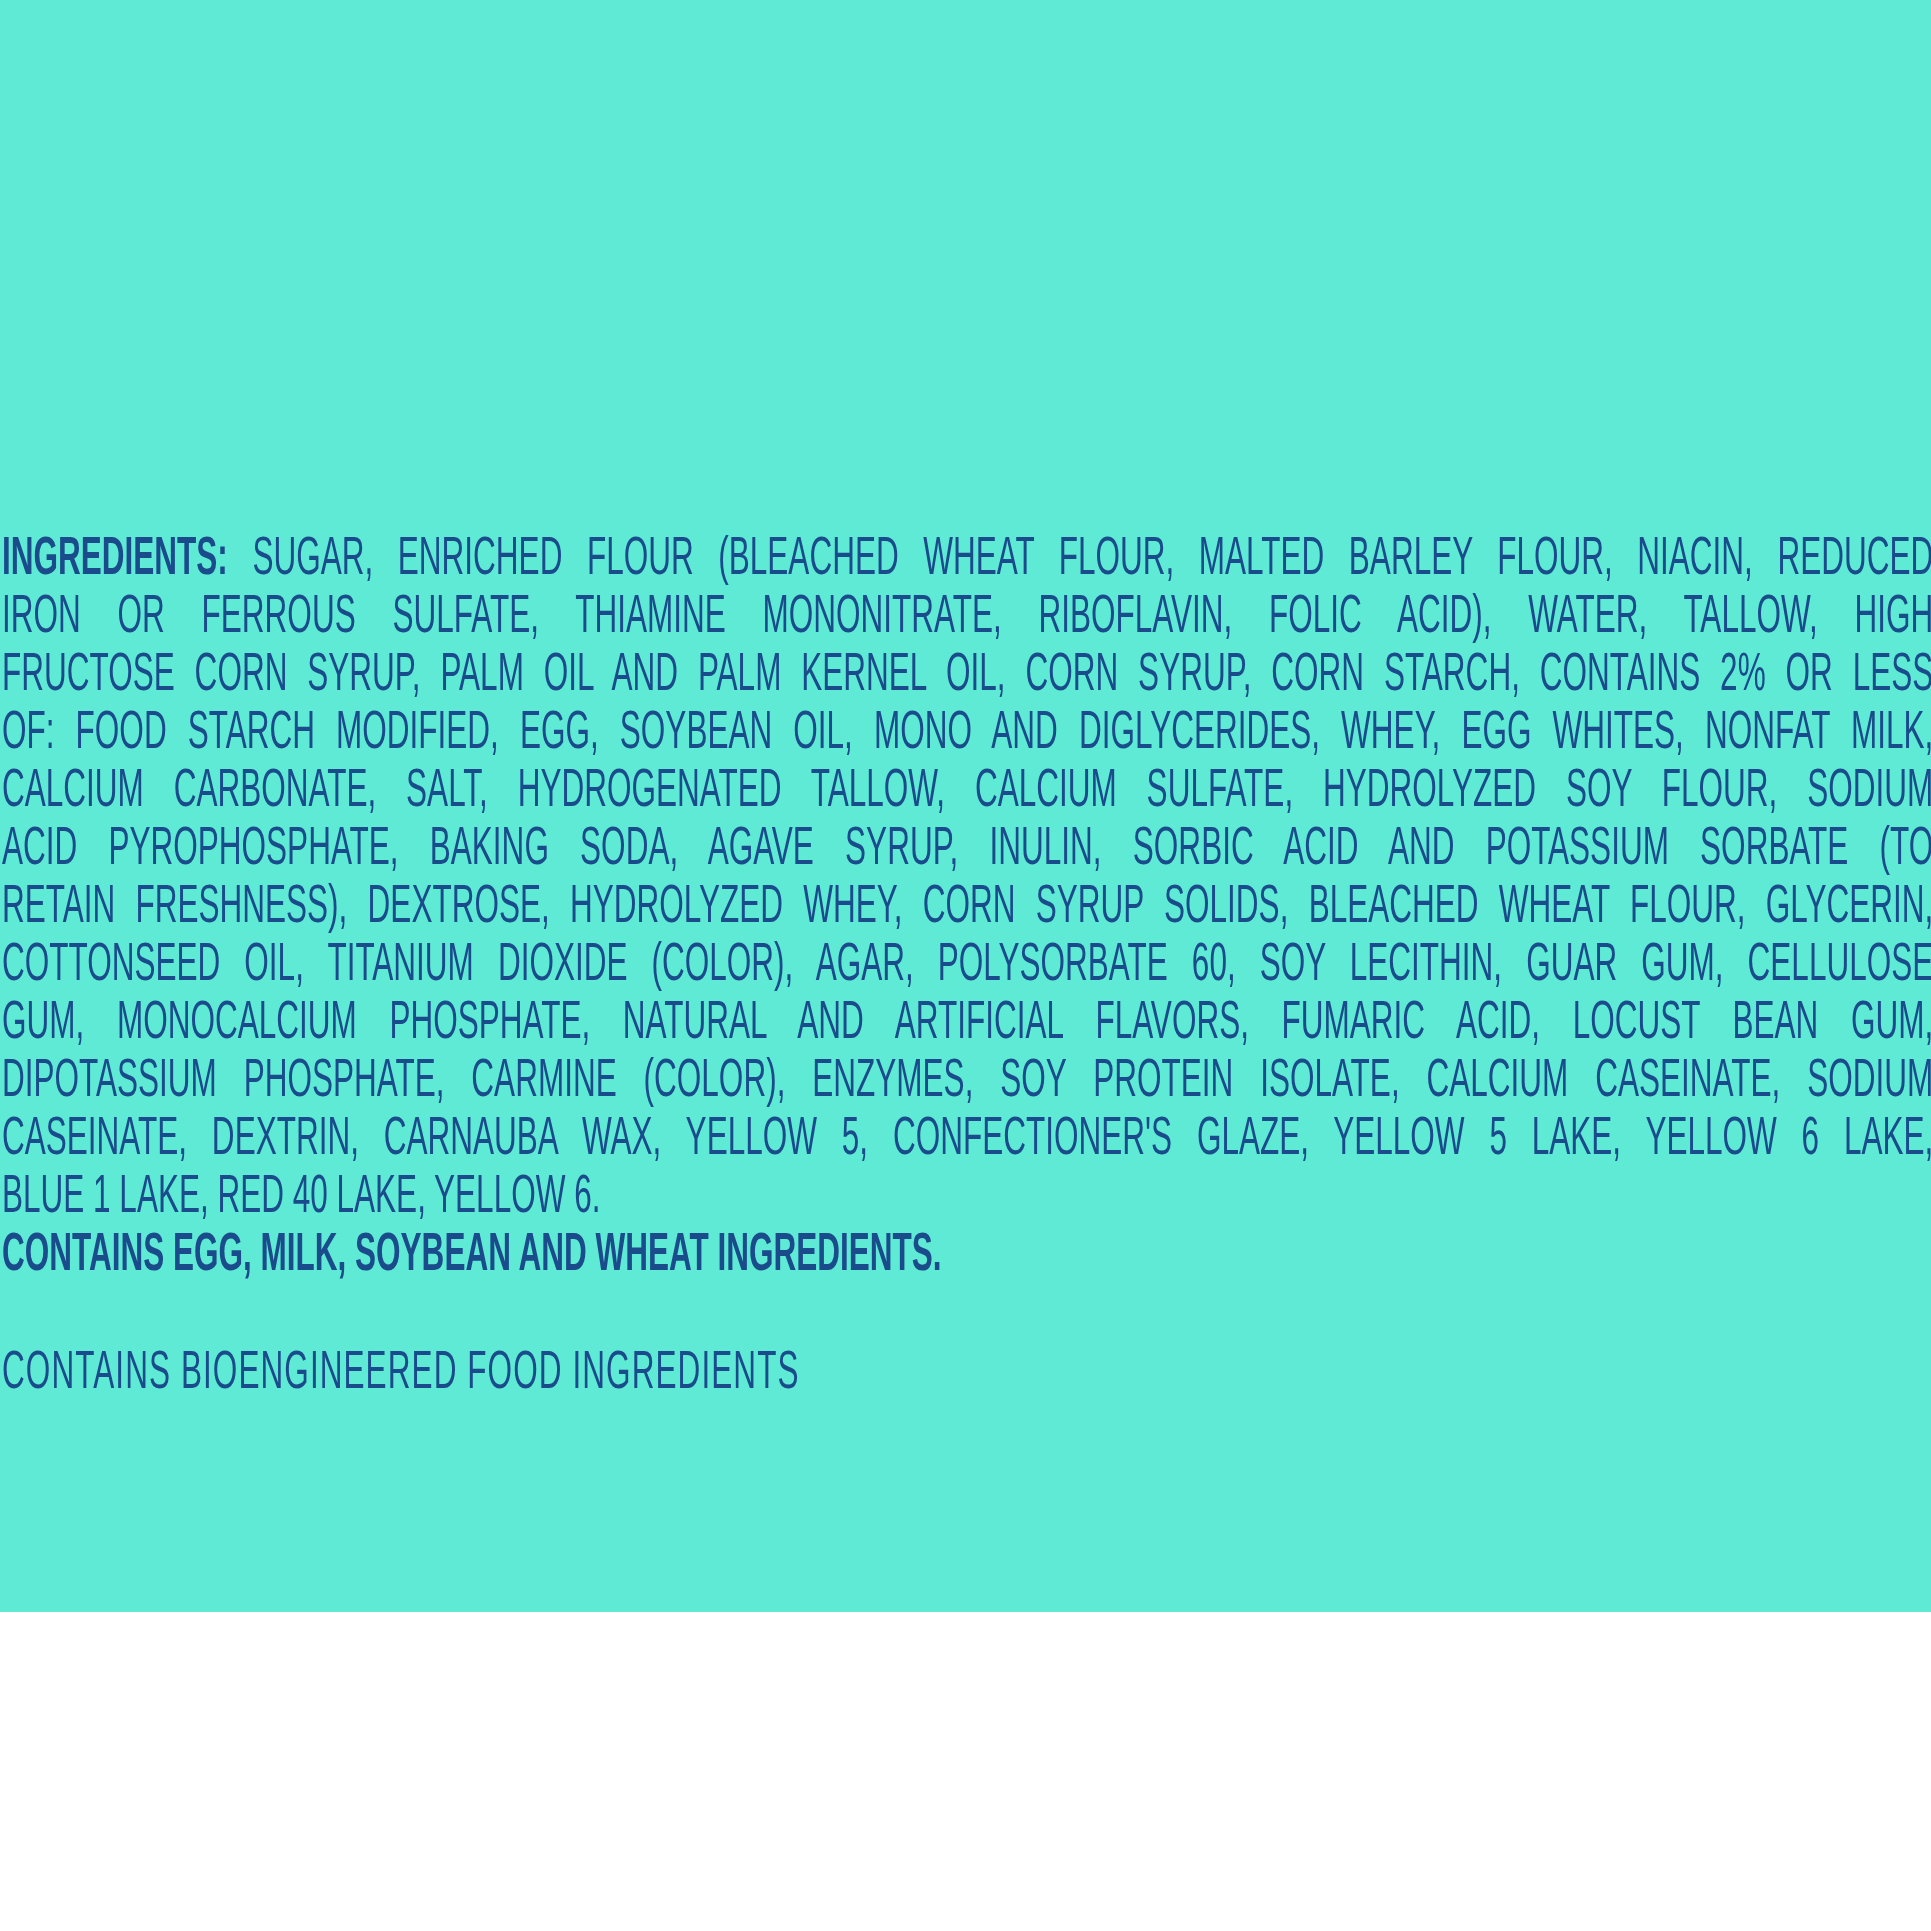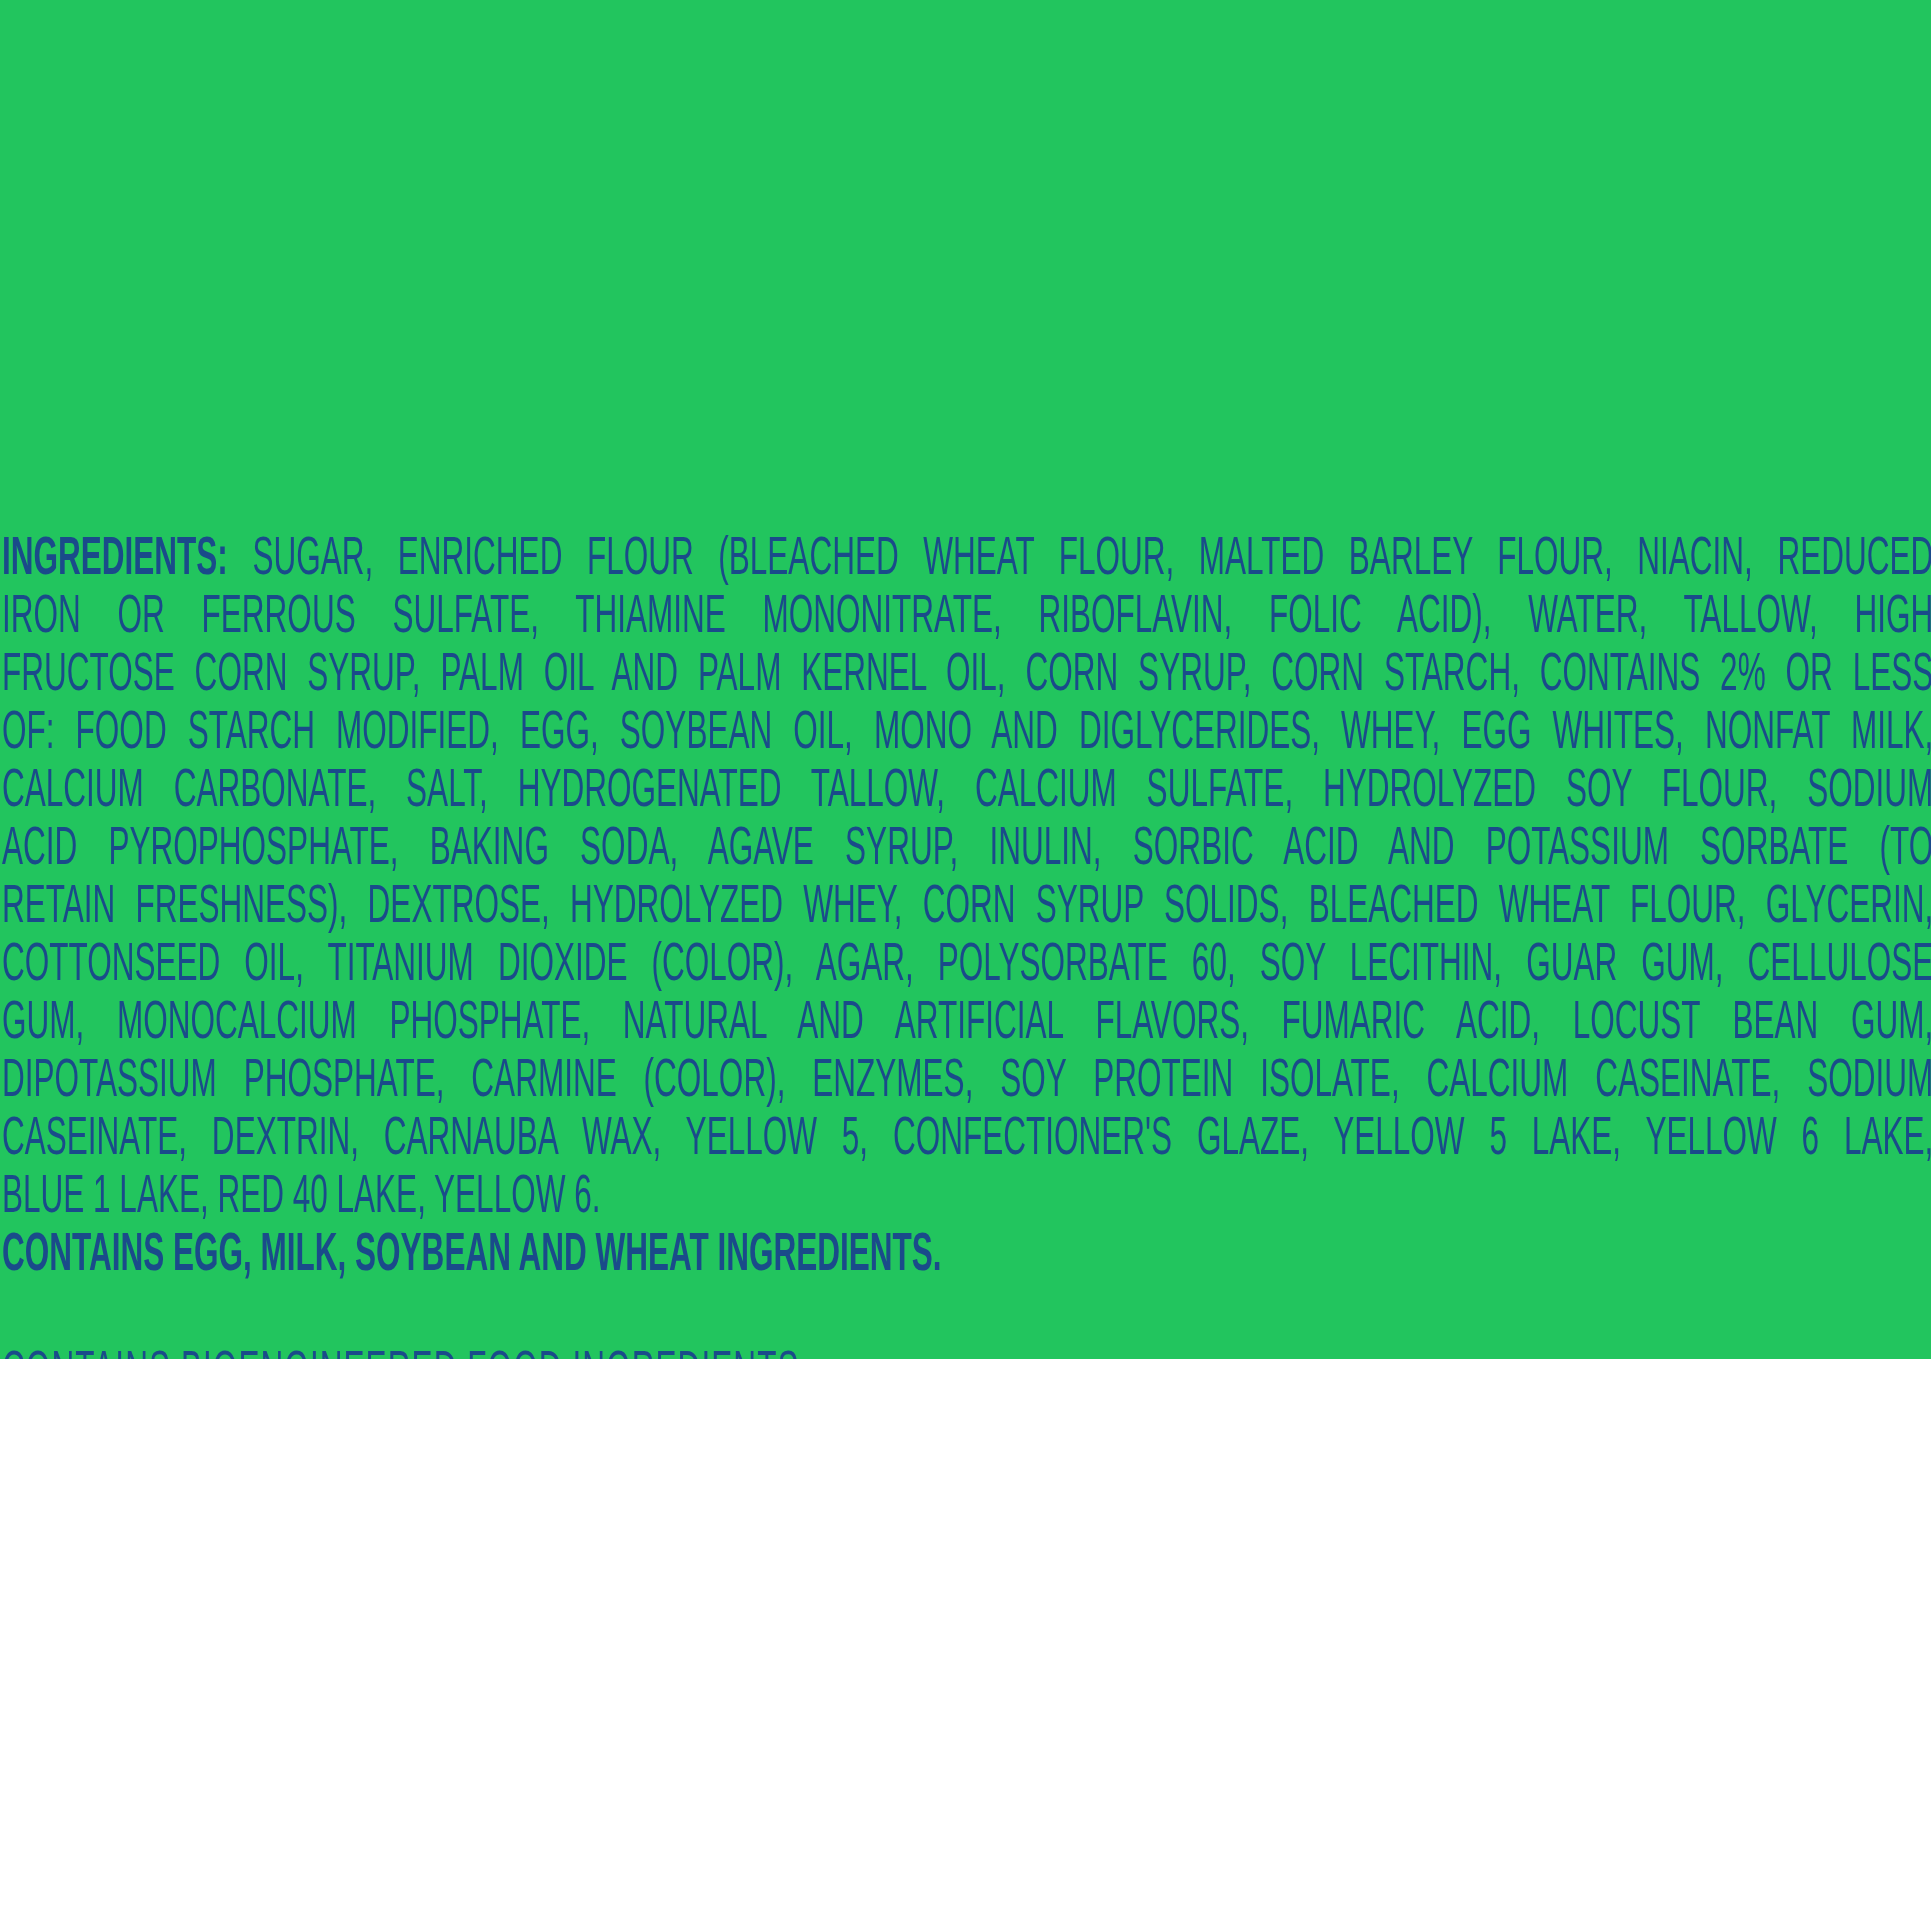--- a/index.html
+++ b/index.html
@@ -3,22 +3,22 @@
 <meta charset="utf-8">
 <style>
   html, body {
     margin: 0;
     padding: 0;
     background: #ffffff;
   }
   .canvas {
     position: relative;
     width: 1931px;
-    height: 1359px;
-    background: #22c55e;
+    height: 1612px;
+    background: #5eead4;
     overflow: hidden;
     font-family: "Liberation Sans", sans-serif;
   }
   .label-block {
     position: absolute;
     left: 1.8px;
     top: 527px;
     width: 3248px;              
     transform: scaleX(0.5946);  
     transform-origin: 0 0;

